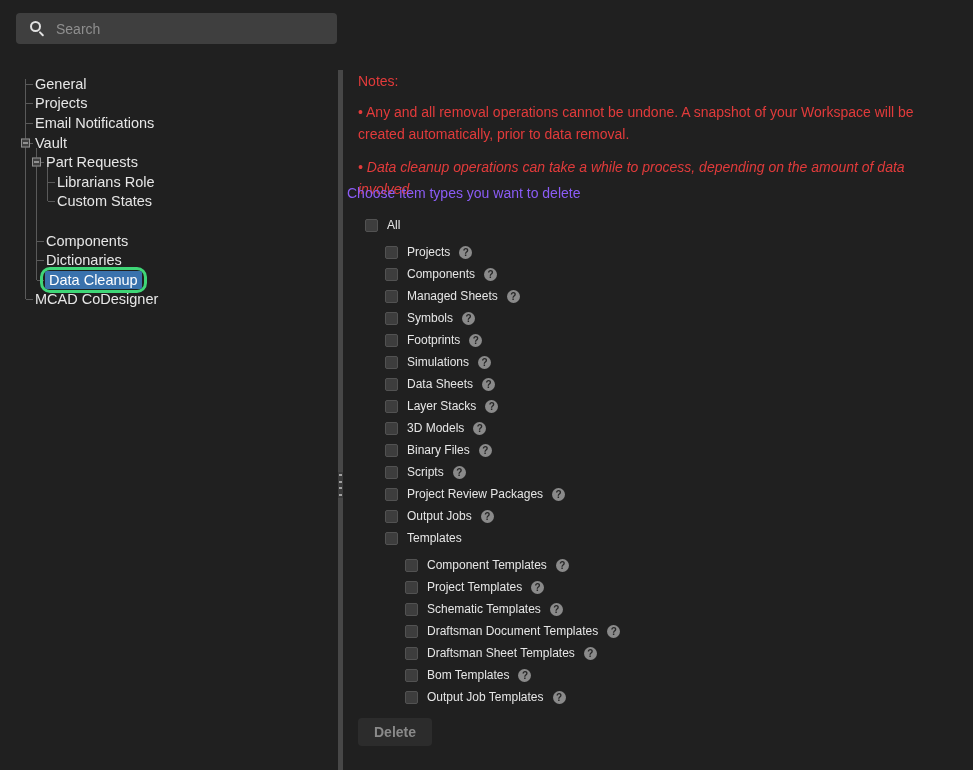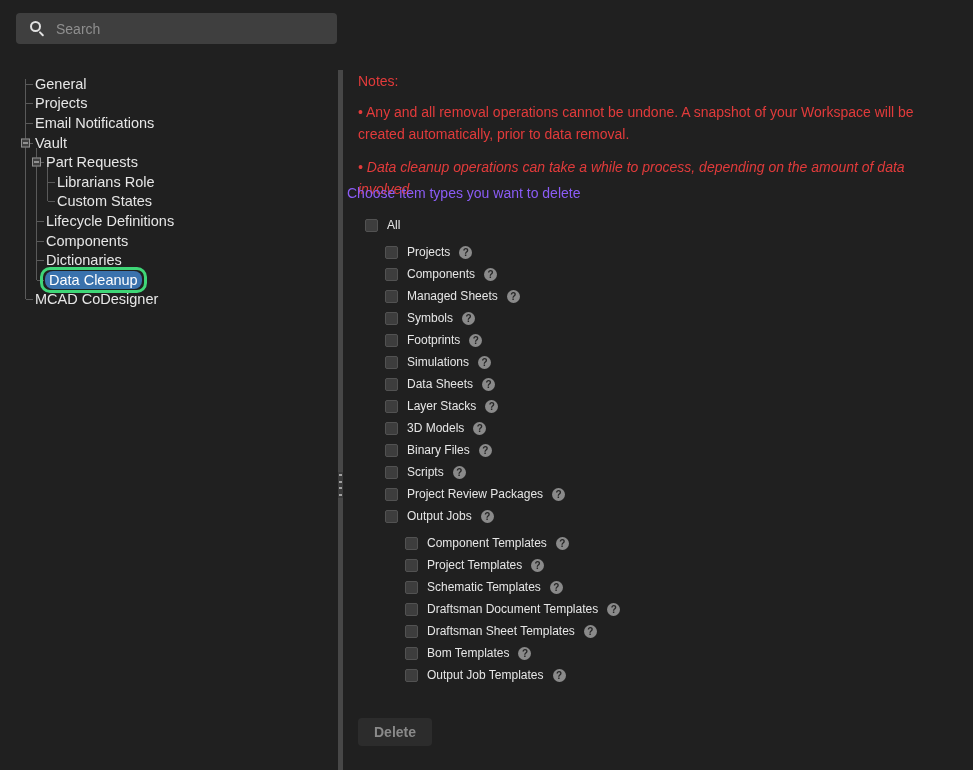--- a/index.html
+++ b/index.html
@@ -23,21 +23,21 @@
   #nav-tree { position:absolute; left:0; top:58px; width:338px; height:712px; }
   .tree-row { position:absolute; left:0; right:0; }
   .tree-tick { position:absolute; border-top:1px solid #5a5a5a; }
   .tree-vline { position:absolute; width:1px; background:#5a5a5a; }
   .tree-label { position:absolute; top:50%; transform:translateY(-50%);
     color:#e6e6e6; font-size:14.5px; white-space:nowrap; cursor:default; }
   .expander { position:absolute; width:9px; height:9px; background:#3f3f3f;
     border:1px solid #929292; top:50%; transform:translateY(-50%); }
   .expander::after { content:""; position:absolute; left:1px; right:1px; top:3px;
     border-top:1px solid #e0e0e0; }
-  .sel-pill { background:var(--accent-blue); color:#fff; border-radius:8px;
+  .sel-pill { background:var(--accent-blue); color:#fff; border-radius:2px;
     padding:1px 4px; }
   .annotation-ring { position:absolute; top:50%; transform:translateY(-50%);
     border:3px solid var(--annotation-green); border-radius:10px; padding:1px 2px;
     display:inline-flex; align-items:center; }
   .annotation-ring .tree-label { position:static; transform:none; }
 
   
   #splitter { position:absolute; left:338px; top:70px; width:5px; height:700px;
     background:#474747; cursor:col-resize; }
   #splitter .grip { position:absolute; left:0; top:402px; width:5px; height:26px;
@@ -109,24 +109,20 @@
         <span class="tree-label" style="left: 46px;">Part Requests</span>
       </div>
       <div class="tree-row" style="top: 114px; height: 19.6px;">
         <span class="tree-tick" style="left: 47.5px; width: 7.5px; top: 50%;"></span>
         <span class="tree-label" style="left: 57px;">Librarians Role</span>
       </div>
       <div class="tree-row" style="top: 133.6px; height: 19.6px;">
         <span class="tree-tick" style="left: 47.5px; width: 7.5px; top: 50%;"></span>
         <span class="tree-label" style="left: 57px;">Custom States</span>
       </div>
-      <div class="tree-row" style="top: 153.2px; height: 19.6px;">
-        <span class="tree-tick" style="left: 36.5px; width: 7.5px; top: 50%;"></span>
-        <span class="tree-label" style="left: 46px;">Lifecycle Definitions</span>
-      </div>
       <div class="tree-row" style="top: 172.8px; height: 19.6px;">
         <span class="tree-tick" style="left: 36.5px; width: 7.5px; top: 50%;"></span>
         <span class="tree-label" style="left: 46px;">Components</span>
       </div>
       <div class="tree-row" style="top: 192.4px; height: 19.6px;">
         <span class="tree-tick" style="left: 36.5px; width: 7.5px; top: 50%;"></span>
         <span class="tree-label" style="left: 46px;">Dictionaries</span>
       </div>
       <div class="tree-row" style="top: 212px; height: 19.6px;">
         <span class="tree-tick" style="left: 36.5px; width: 7.5px; top: 50%;"></span>
@@ -220,20 +216,24 @@
         <div class="cb-row" style="margin-left: 27px;">
           <span class="checkbox"></span>
           <span class="cb-label">Project Review Packages</span>
           <span class="help-icon">?</span>
         </div>
         <div class="cb-row" style="margin-left: 27px;">
           <span class="checkbox"></span>
           <span class="cb-label">Output Jobs</span>
           <span class="help-icon">?</span>
         </div>
+        <div class="cb-row" style="margin-left: 27px;">
+          <span class="checkbox"></span>
+          <span class="cb-label">Templates</span>
+        </div>
         <div class="cb-row gap" style="margin-left: 47px;">
           <span class="checkbox"></span>
           <span class="cb-label">Component Templates</span>
           <span class="help-icon">?</span>
         </div>
         <div class="cb-row" style="margin-left: 47px;">
           <span class="checkbox"></span>
           <span class="cb-label">Project Templates</span>
           <span class="help-icon">?</span>
         </div>

